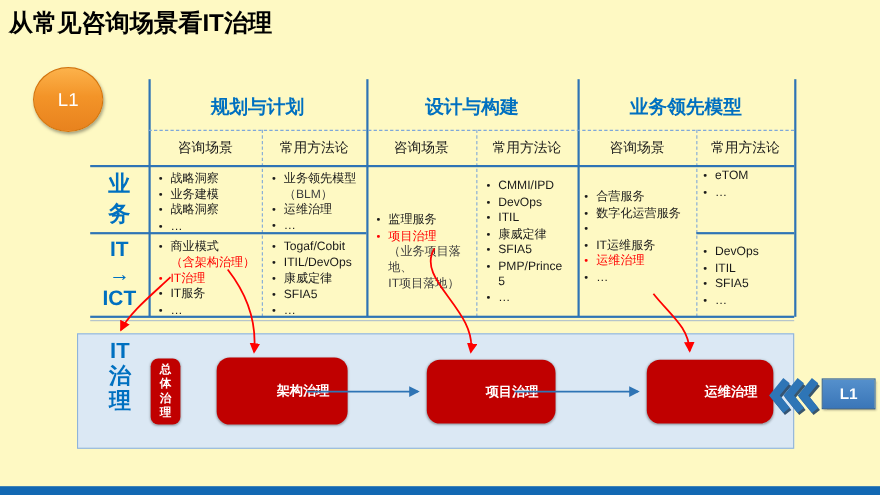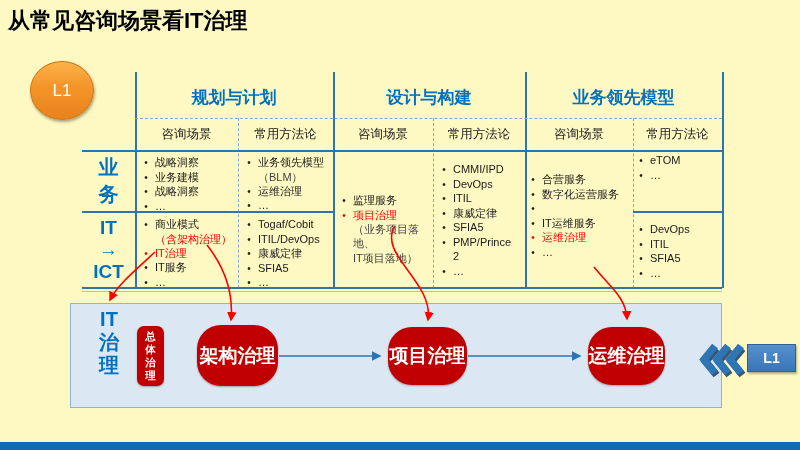--- a/index.html
+++ b/index.html
@@ -39,22 +39,22 @@
   .rednote{color:var(--red);}
   
   .panel{left:70px;top:303px;width:652px;height:105px;background:var(--panelBg);
          border:1px solid var(--panelBorder);box-sizing:border-box;}
   .govlab{left:88px;top:308px;width:42px;color:var(--blue);font-weight:bold;font-size:20px;
           line-height:1.15;text-align:center;white-space:pre-line;}
   .strip{left:137px;top:326px;width:27px;height:60px;background:var(--boxRed);border-radius:7px;
          color:#fff;font-weight:bold;font-size:10.5px;line-height:1.25;text-align:center;
          display:flex;align-items:center;justify-content:center;white-space:pre-line;
          box-shadow:0 1px 2px rgba(0,0,0,.3);}
-  .fbox{background:var(--boxRed);border-radius:24px;color:#fff;font-weight:bold;font-size:19px;
-        display:flex;align-items:center;justify-content:center;box-shadow:0 1px 2px rgba(0,0,0,.3);}
+  .fbox{background:var(--boxRed);border-radius:12px;color:#fff;font-weight:bold;font-size:12px;
+        display:flex;align-items:center;justify-content:center;box-shadow:0 1px 2px rgba(0,0,0,.3);padding-left:38px;}
   
   .lvl-blue{left:747px;top:344px;width:47px;height:26px;
     background:linear-gradient(180deg,#5590CC,#3A76B8);border:1px solid #2E5F96;
     box-shadow:1px 2px 2px rgba(0,0,0,.3);display:flex;align-items:center;justify-content:center;
     color:#fff;font-weight:bold;font-size:14px;}
   
   .bar{left:0;top:442px;width:800px;height:8px;background:var(--bar);}
   
   svg.overlay{position:absolute;left:0;top:0;pointer-events:none;}
   .stroke-red{stroke:var(--red);fill:none;stroke-width:1.6;}
@@ -208,21 +208,21 @@
       <div class="li">
         <span class="bu"></span>
         <span class="tx">康威定律</span>
       </div>
       <div class="li">
         <span class="bu"></span>
         <span class="tx">SFIA5</span>
       </div>
       <div class="li">
         <span class="bu"></span>
-        <span class="tx">PMP/Prince 2</span>
+        <span class="tx">PMP/Prince 5</span>
       </div>
       <div class="li">
         <span class="bu"></span>
         <span class="tx">…</span>
       </div>
     </div>
   <div class="abs cell" style="left:529px;top:172px;width:102px;">
       <div class="li">
         <span class="bu"></span>
         <span class="tx">合营服务</span>

